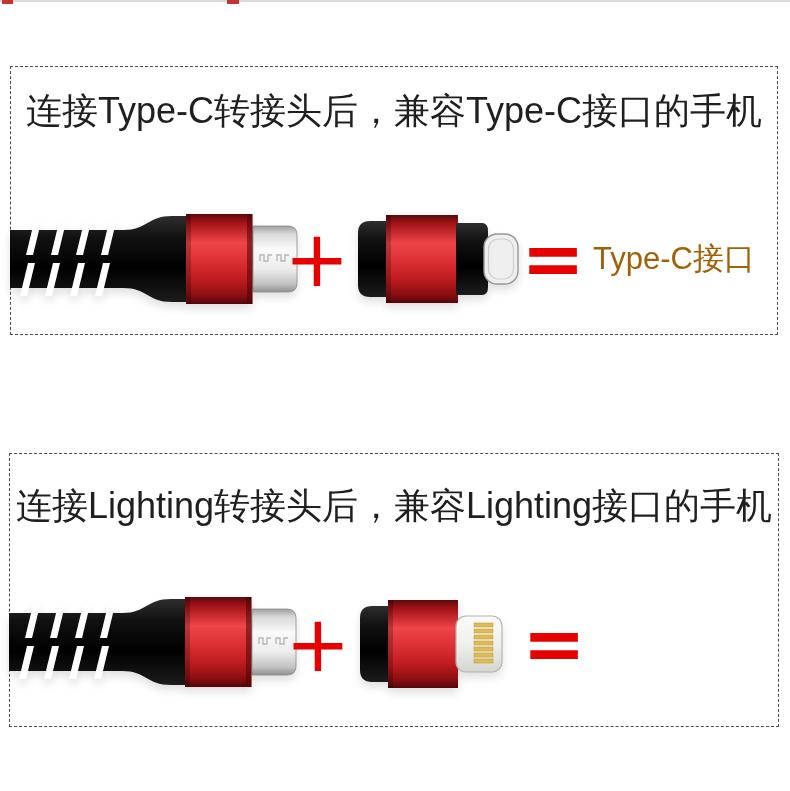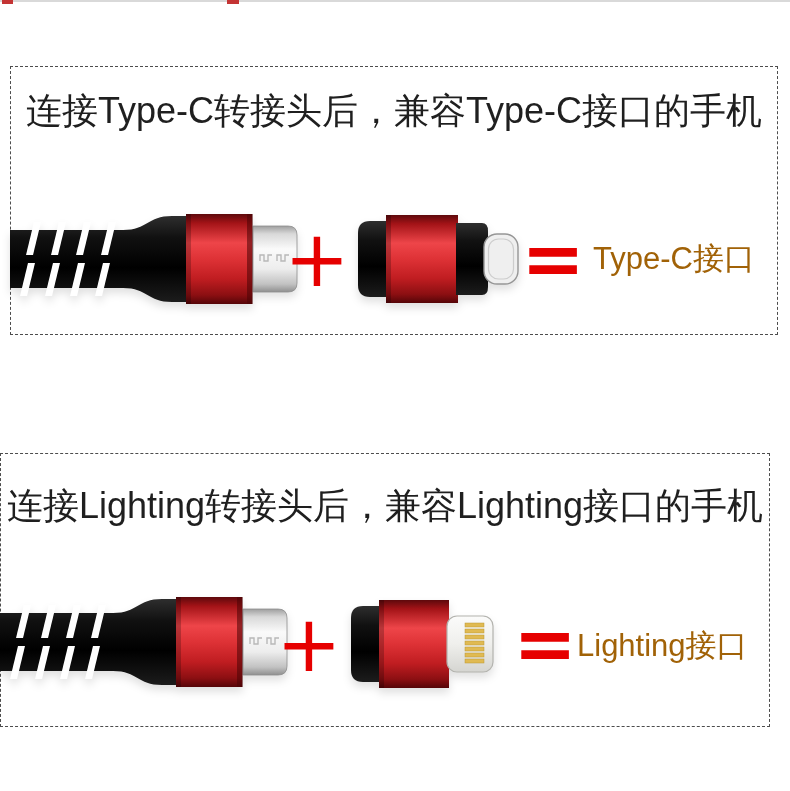--- a/index.html
+++ b/index.html
@@ -6,21 +6,21 @@
   body{font-family:"Liberation Sans","DejaVu Sans",sans-serif;}
   .canvas{position:relative;width:790px;height:791px;background:#fff;overflow:hidden;}
 
   .top-line{position:absolute;left:0;top:0;width:790px;height:2px;background:#d9d9d9;}
   .top-mark{position:absolute;top:0;height:4px;background:#c43434;}
   .top-mark.m1{left:2px;width:11px;}
   .top-mark.m2{left:227px;width:12px;}
 
   .panel{position:absolute;border:1px dashed #4d4d4d;background:#fff;}
   .panel.p1{left:10px;top:66px;width:766px;height:267px;}
-  .panel.p2{left:0;top:453px;width:768px;height:272px;}
+  .panel.p2{left:9px;top:453px;width:768px;height:272px;}
 
   .title{position:absolute;left:0;right:0;margin:0;text-align:center;
          font-size:36px;font-weight:400;color:#1f1f1f;letter-spacing:0px;line-height:1.15;}
   .p1 .title{top:23px;}
   .p2 .title{top:31px;}
 
   .cable{position:absolute;}
   .p1 .cable{left:-1px;top:132px;}
   .p2 .cable{left:-1px;top:128px;}
 
@@ -168,16 +168,15 @@
             <rect x="120" y="45" width="19" height="4"></rect>
           <rect x="120" y="51" width="19" height="4"></rect>
             <rect x="120" y="57" width="19" height="4"></rect>
           <rect x="120" y="63" width="19" height="4"></rect>
         </g>
       </svg>
     </div>
 
     <div class="op equals">=</div>
 
-    <div class="result">Lighting接口</div>
   </section>
 
 </div>
 
 </body></html>

